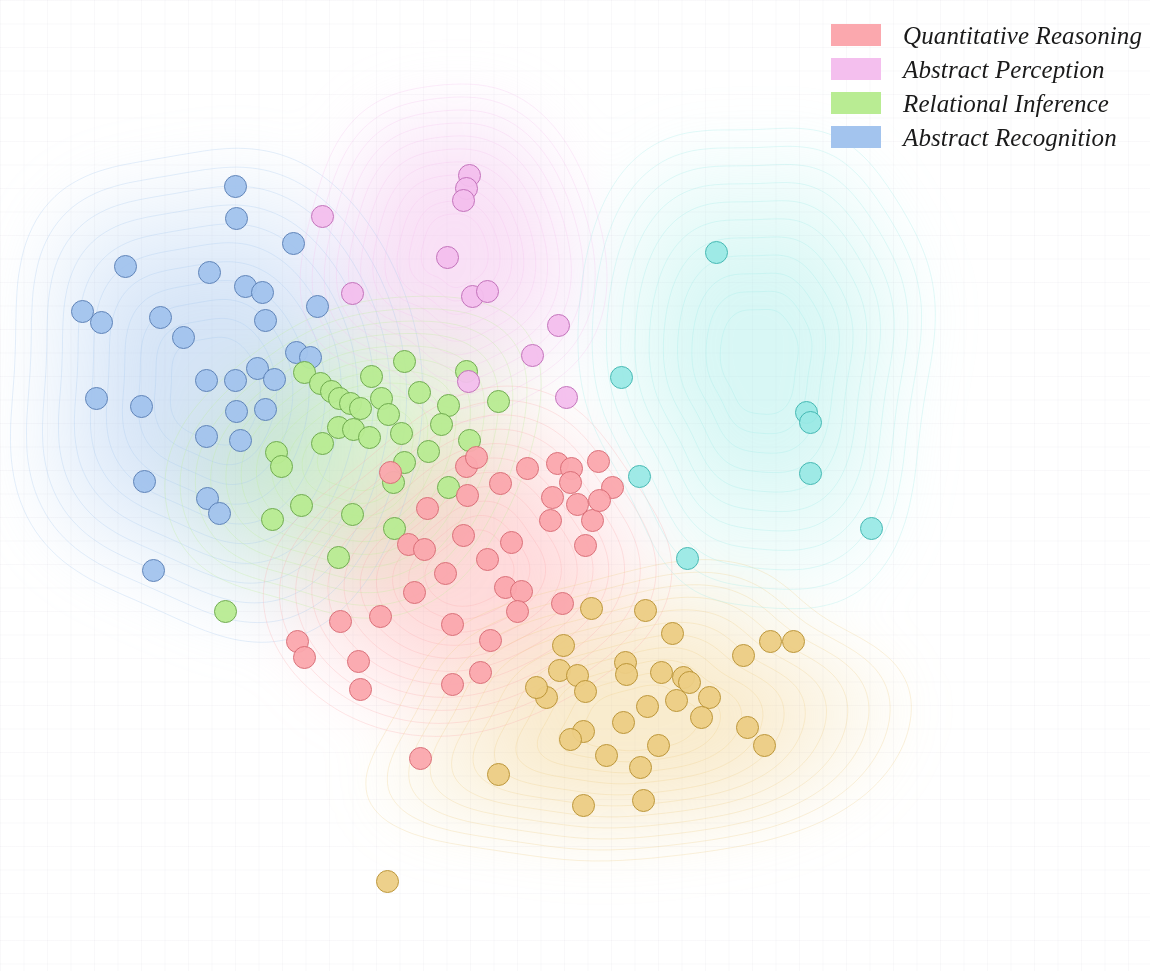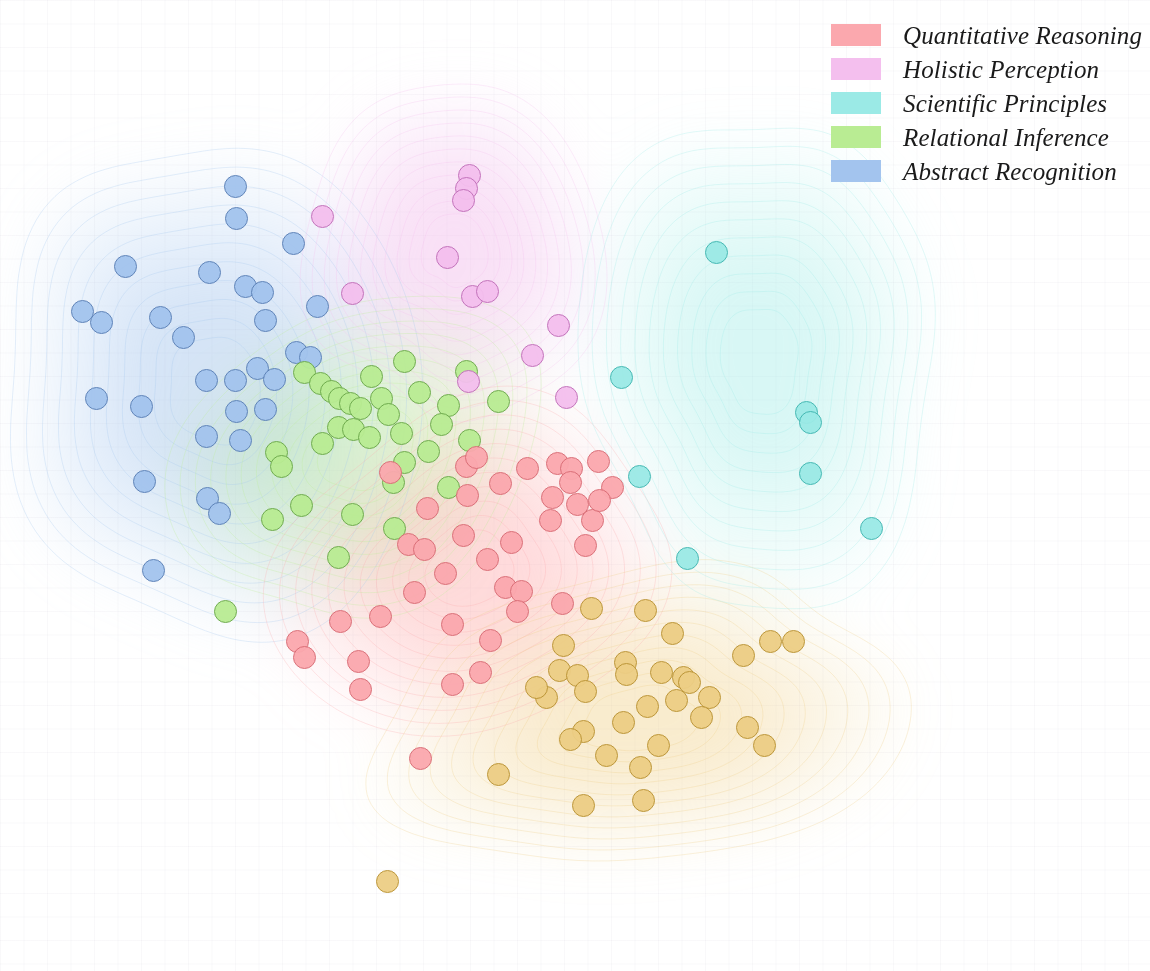--- a/index.html
+++ b/index.html
@@ -370,25 +370,21 @@
       <div class="pt" style="left: 675.5px; top: 546.5px; width: 23px; height: 23px; background: rgb(155, 234, 230); border: 1.2px solid rgb(63, 181, 176); opacity: 0.95;"></div>
     </div>
 
   <div id="legend">
       <div class="legend-row">
         <span class="legend-swatch" style="background: rgb(251, 168, 174);"></span>
         <span class="legend-label">Quantitative Reasoning</span>
       </div>
       <div class="legend-row">
         <span class="legend-swatch" style="background: rgb(244, 191, 238);"></span>
-        <span class="legend-label">Holistic Perception</span>
-      </div>
-      <div class="legend-row">
-        <span class="legend-swatch" style="background: rgb(155, 234, 230);"></span>
-        <span class="legend-label">Scientific Principles</span>
+        <span class="legend-label">Abstract Perception</span>
       </div>
       <div class="legend-row">
         <span class="legend-swatch" style="background: rgb(185, 236, 147);"></span>
         <span class="legend-label">Relational Inference</span>
       </div>
       <div class="legend-row">
         <span class="legend-swatch" style="background: rgb(163, 196, 238);"></span>
         <span class="legend-label">Abstract Recognition</span>
       </div>
     </div>

